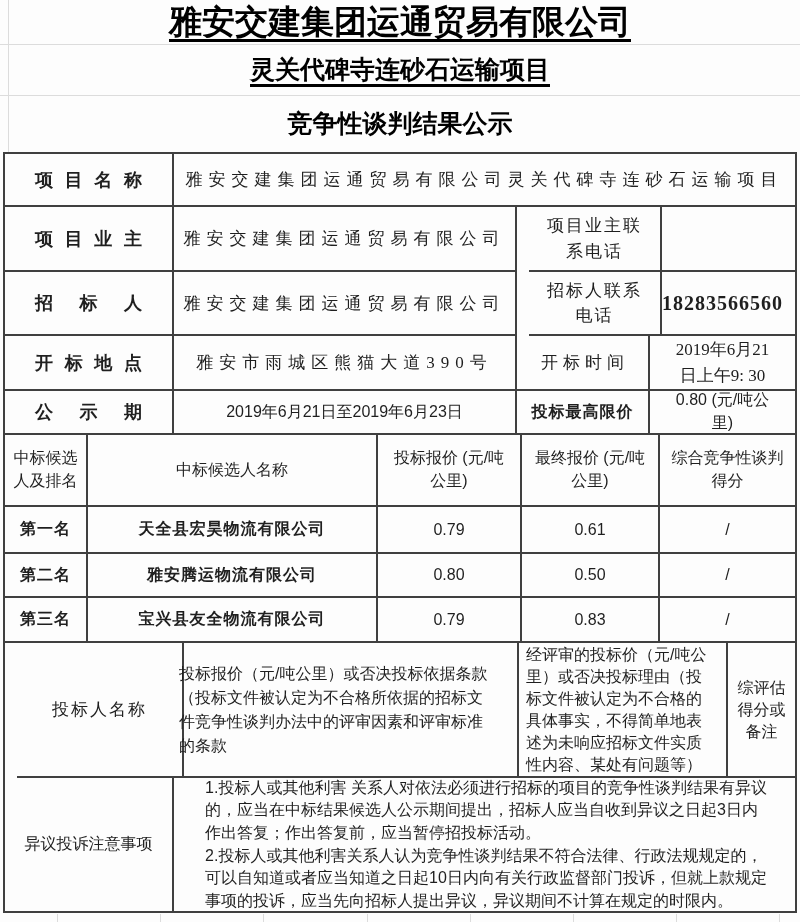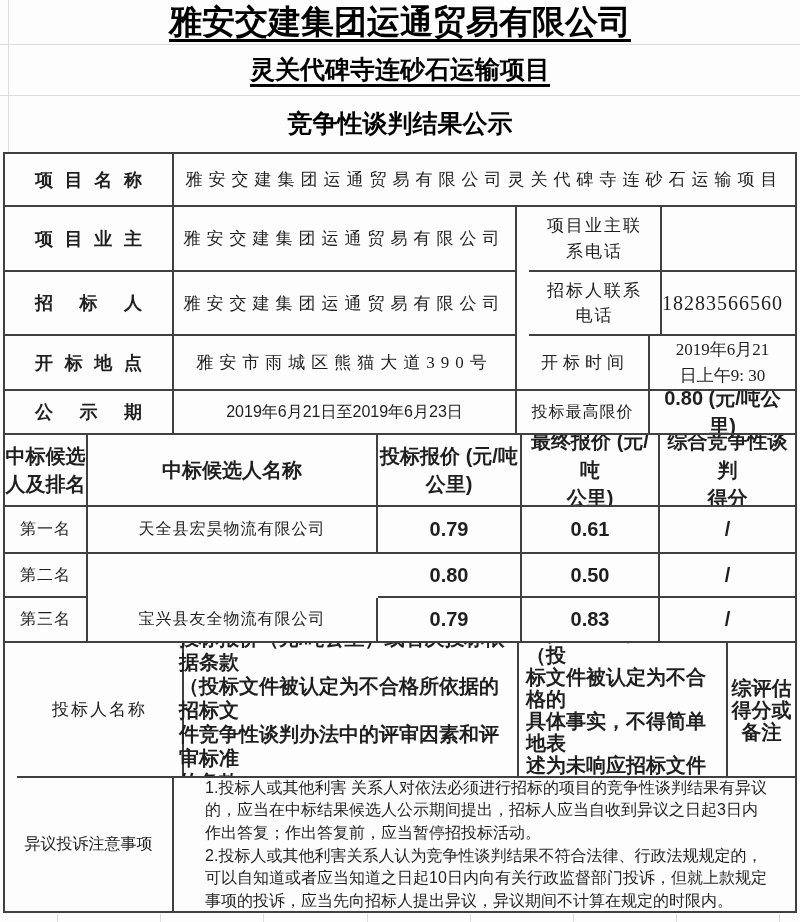--- a/index.html
+++ b/index.html
@@ -17,22 +17,22 @@
   
   #tbl{position:absolute;left:3px;top:152px;width:794px;height:761px;box-sizing:border-box;
        border-top:2px solid var(--bd);border-left:2px solid var(--bd);}
   .c{position:absolute;box-sizing:border-box;border-right:2px solid var(--bd);border-bottom:2px solid var(--bd);
      display:flex;align-items:center;justify-content:center;overflow:hidden;text-align:center;}
   .t{white-space:pre-line;display:block;}
   .serif{font-family:"Liberation Serif","DejaVu Serif",serif;}
   .sans{font-family:"Liberation Sans","DejaVu Sans",sans-serif;}
   .dist .t{width:100%;box-sizing:border-box;padding:0 30px;text-align:justify;text-align-last:justify;font-weight:bold;}
   .dist2 .t{width:100%;box-sizing:border-box;padding:0 24px;text-align:justify;text-align-last:justify;}
-  .f18{font-size:18px;} .f17{font-size:17px;} .f16{font-size:16px;} .f15{font-size:20px;font-weight:bold;} .f20{font-size:20px;}
-  .ls6{letter-spacing:6px;} .ls2{letter-spacing:2px;margin-left:12px;} .ls1{letter-spacing:1px;}
+  .f18{font-size:18px;} .f17{font-size:17px;} .f16{font-size:16px;} .f15{font-size:16px;} .f20{font-size:20px;}
+  .ls6{letter-spacing:6px;} .ls2{letter-spacing:2px;margin-left:12px;} .ls1{letter-spacing:1px;font-weight:bold;}
   .lh14{line-height:1.42;} .lh15{line-height:1.5;}
   .left{justify-content:flex-start;text-align:left;}
   .left .t{text-align:left;}
   .crit .t{line-height:24px;padding:0 4px 0 7px;}
   .crit2 .t{line-height:22px;padding:0 2px 0 7px;}
   .note .t{line-height:22px;}
   .paras{display:flex;flex-direction:column;justify-content:center;}
   .paras .t{line-height:22.6px;padding-left:7px;padding-right:4px;}
 </style>
 </head>
@@ -151,20 +151,23 @@
     <div class="c sans f15" style="left:517px;top:353px;width:138px;height:47px;">
       <span class="t">0.61</span>
       </div>
     <div class="c sans f15" style="left:655px;top:353px;width:137px;height:47px;">
       <span class="t">/</span>
       </div>
 
     <div class="c serif f16 ls1" style="left:0;top:400px;width:83px;height:44px;">
       <span class="t">第二名</span>
       </div>
+    <div class="c serif f16 ls1" style="left:83px;top:400px;width:290px;height:44px;">
+      <span class="t">雅安腾运物流有限公司</span>
+      </div>
     <div class="c sans f15" style="left:373px;top:400px;width:144px;height:44px;">
       <span class="t">0.80</span>
       </div>
     <div class="c sans f15" style="left:517px;top:400px;width:138px;height:44px;">
       <span class="t">0.50</span>
       </div>
     <div class="c sans f15" style="left:655px;top:400px;width:137px;height:44px;">
       <span class="t">/</span>
       </div>
 

